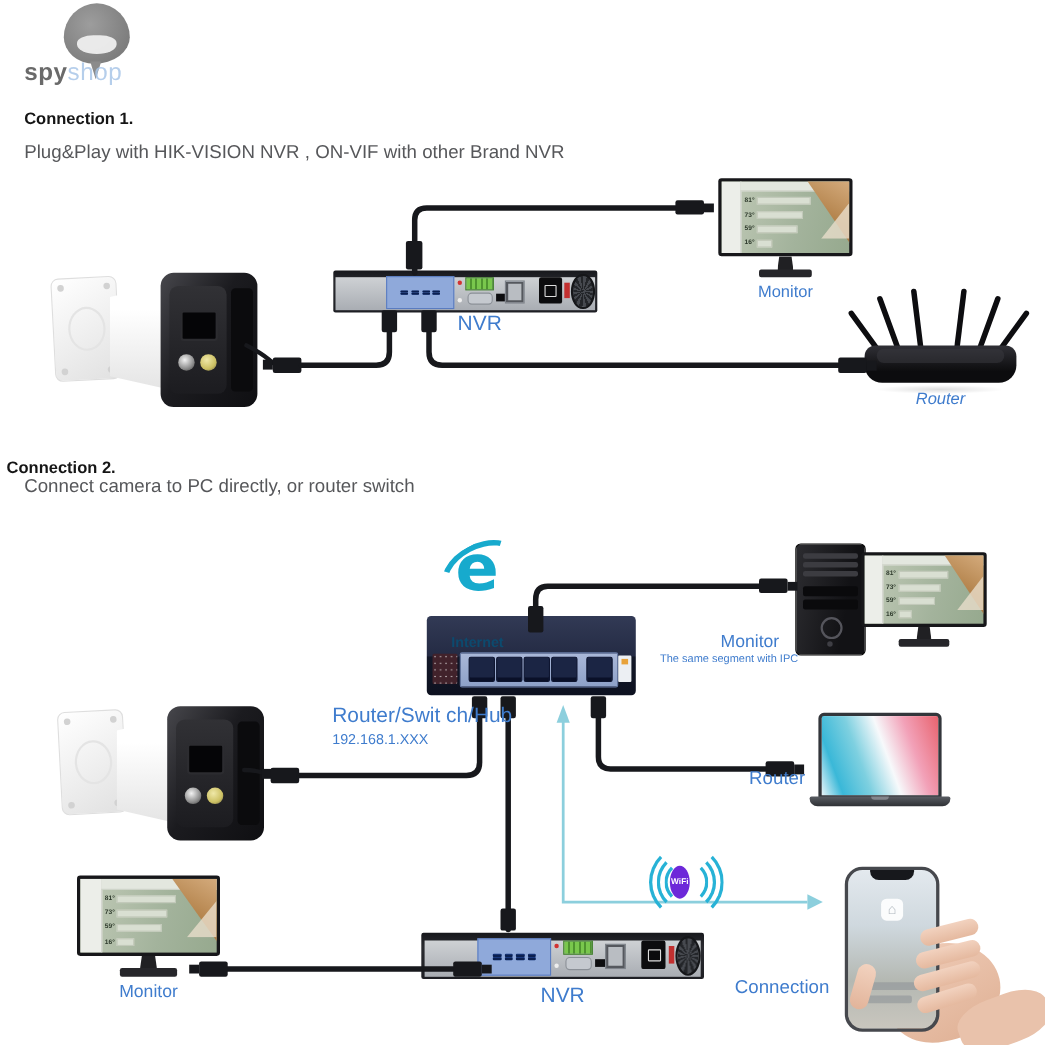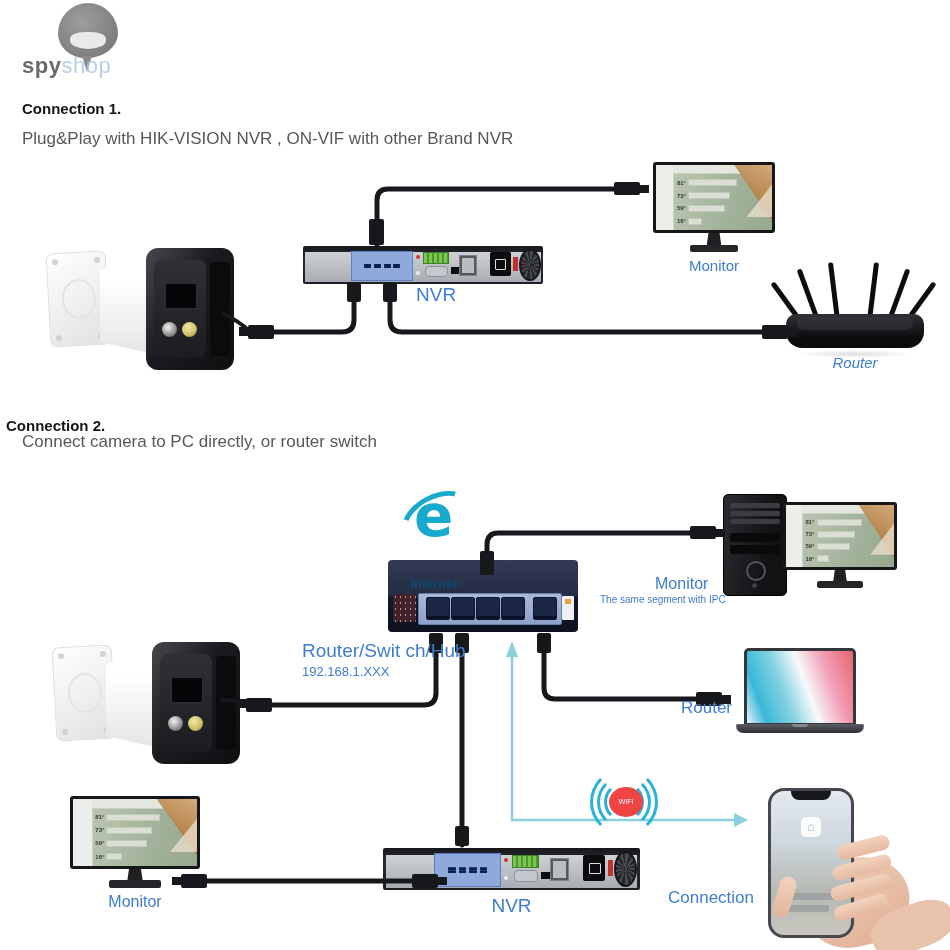--- a/index.html
+++ b/index.html
@@ -160,22 +160,22 @@
   .laptop .scr{position:absolute;left:8px;top:0;width:112px;height:78px;border:3px solid #33363b;
     border-radius:5px 5px 0 0;box-sizing:border-box;
     background:linear-gradient(250deg,#e8636e 0%,#f2a1b8 25%,#f7f9fb 45%,#7ed0e0 65%,#3ab8d8 85%,#e8f4f8 100%);}
   .laptop .base{position:absolute;left:0;top:76px;width:128px;height:9px;
     background:linear-gradient(#5a5d63,#2e3034);border-radius:2px 2px 8px 8px;}
   .laptop .base::after{content:"";position:absolute;left:44%;top:0;width:12%;height:3px;
     background:#83868c;border-radius:0 0 3px 3px;}
 
   
   .wifi{position:absolute;left:573px;top:776px;width:100px;height:56px;z-index:16;}
-  .wifi .cc{position:absolute;left:36px;top:11px;width:34px;height:30px;border-radius:50%;
-    background:#ef4444;color:#fff;font-size:7.5px;font-weight:normal;text-align:center;line-height:30px;}
+  .wifi .cc{position:absolute;left:36px;top:11px;width:18px;height:30px;border-radius:50%;
+    background:#6d28d9;color:#fff;font-size:7.5px;font-weight:bold;text-align:center;line-height:30px;}
   .wifi .a{position:absolute;border:3px solid transparent;border-radius:50%;box-sizing:border-box;}
   .wifi .aL{border-left-color:#27b2d6;} .wifi .aR{border-right-color:#27b2d6;}
   .wifi .s1{width:40px;height:40px;left:31px;top:6px;}
   .wifi .s2{width:54px;height:54px;left:24px;top:-1px;}
   .wifi .s3{width:68px;height:68px;left:17px;top:-8px;}
 
   
   .phone-grp{position:absolute;left:750px;top:780px;width:200px;height:170px;z-index:14;}
   .palm{position:absolute;left:55px;top:78px;width:105px;height:88px;
     background:linear-gradient(160deg,#f0cdb9,#dfb094);border-radius:48% 52% 55% 45%;

